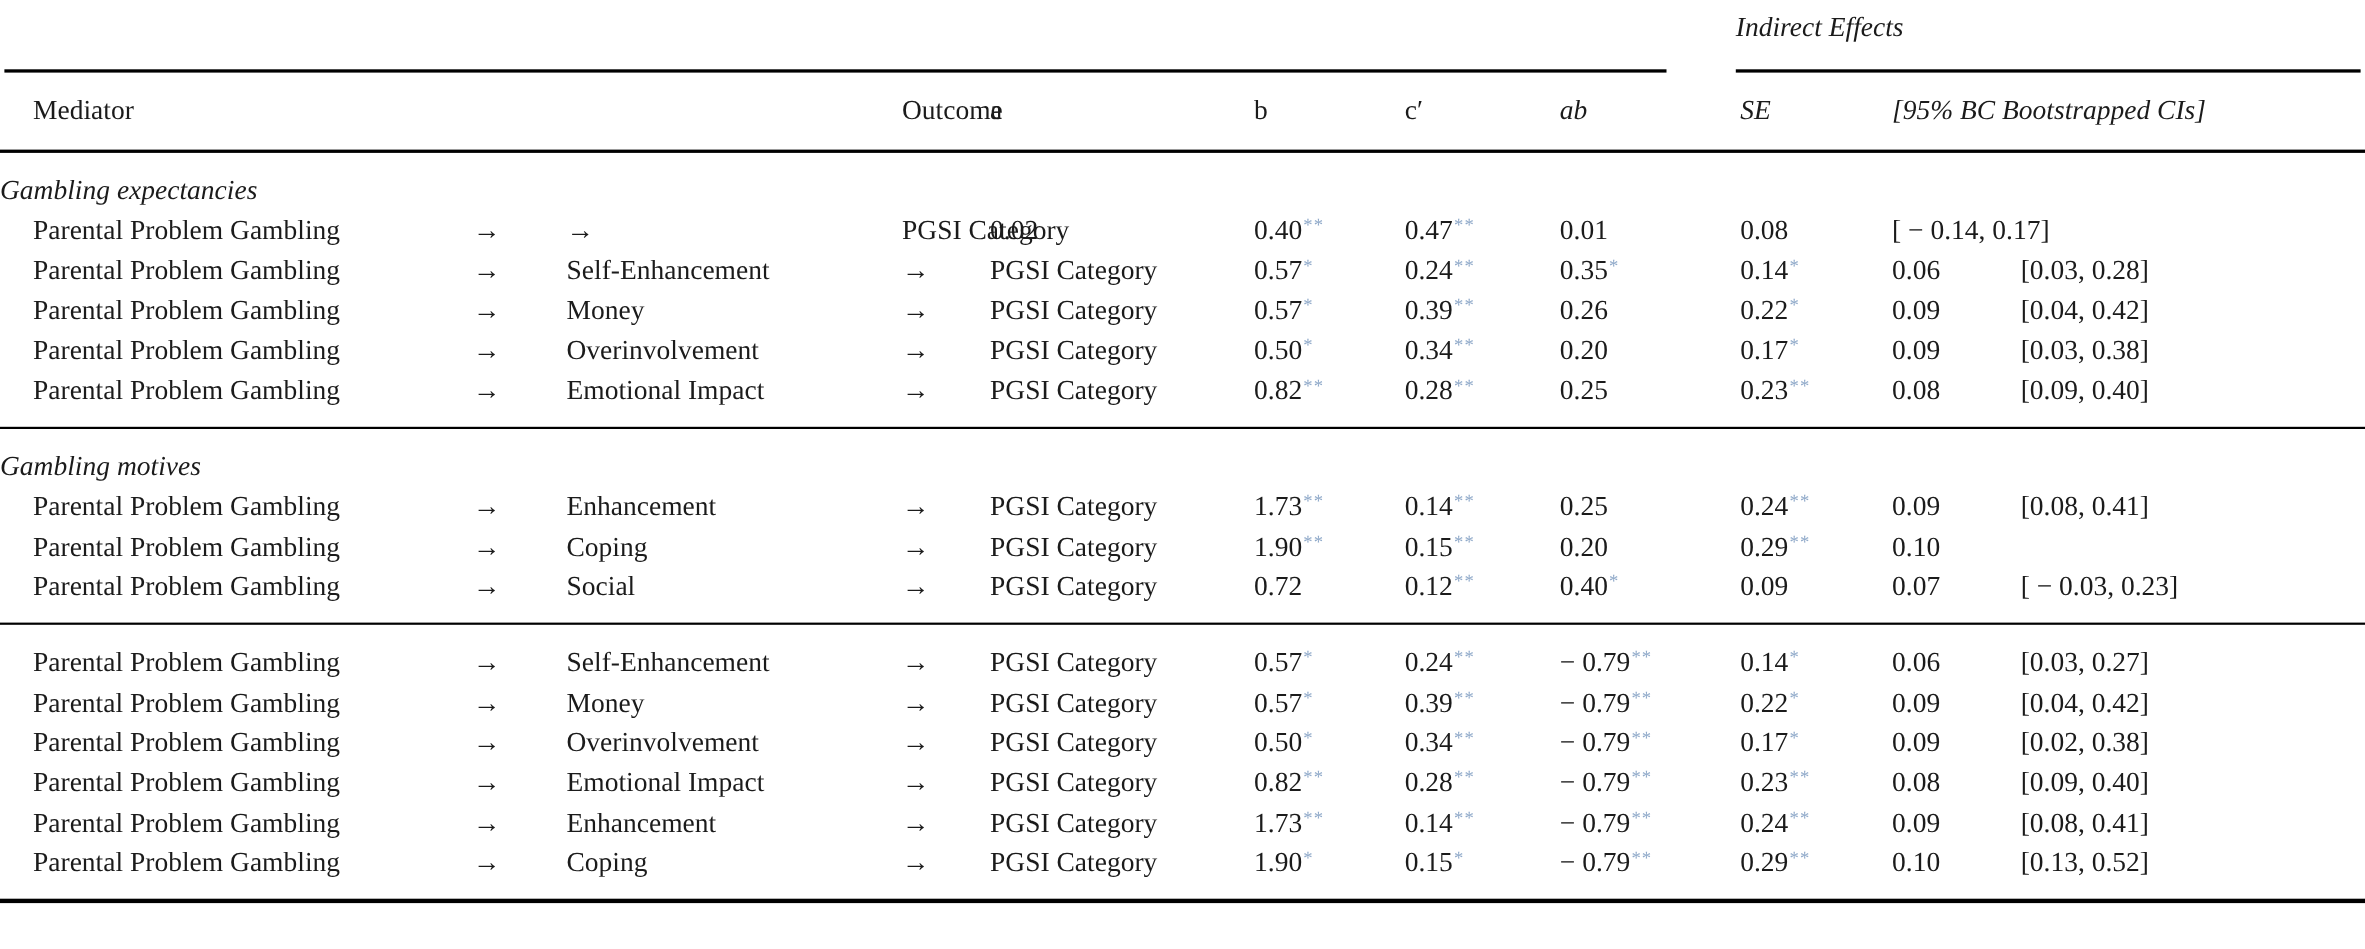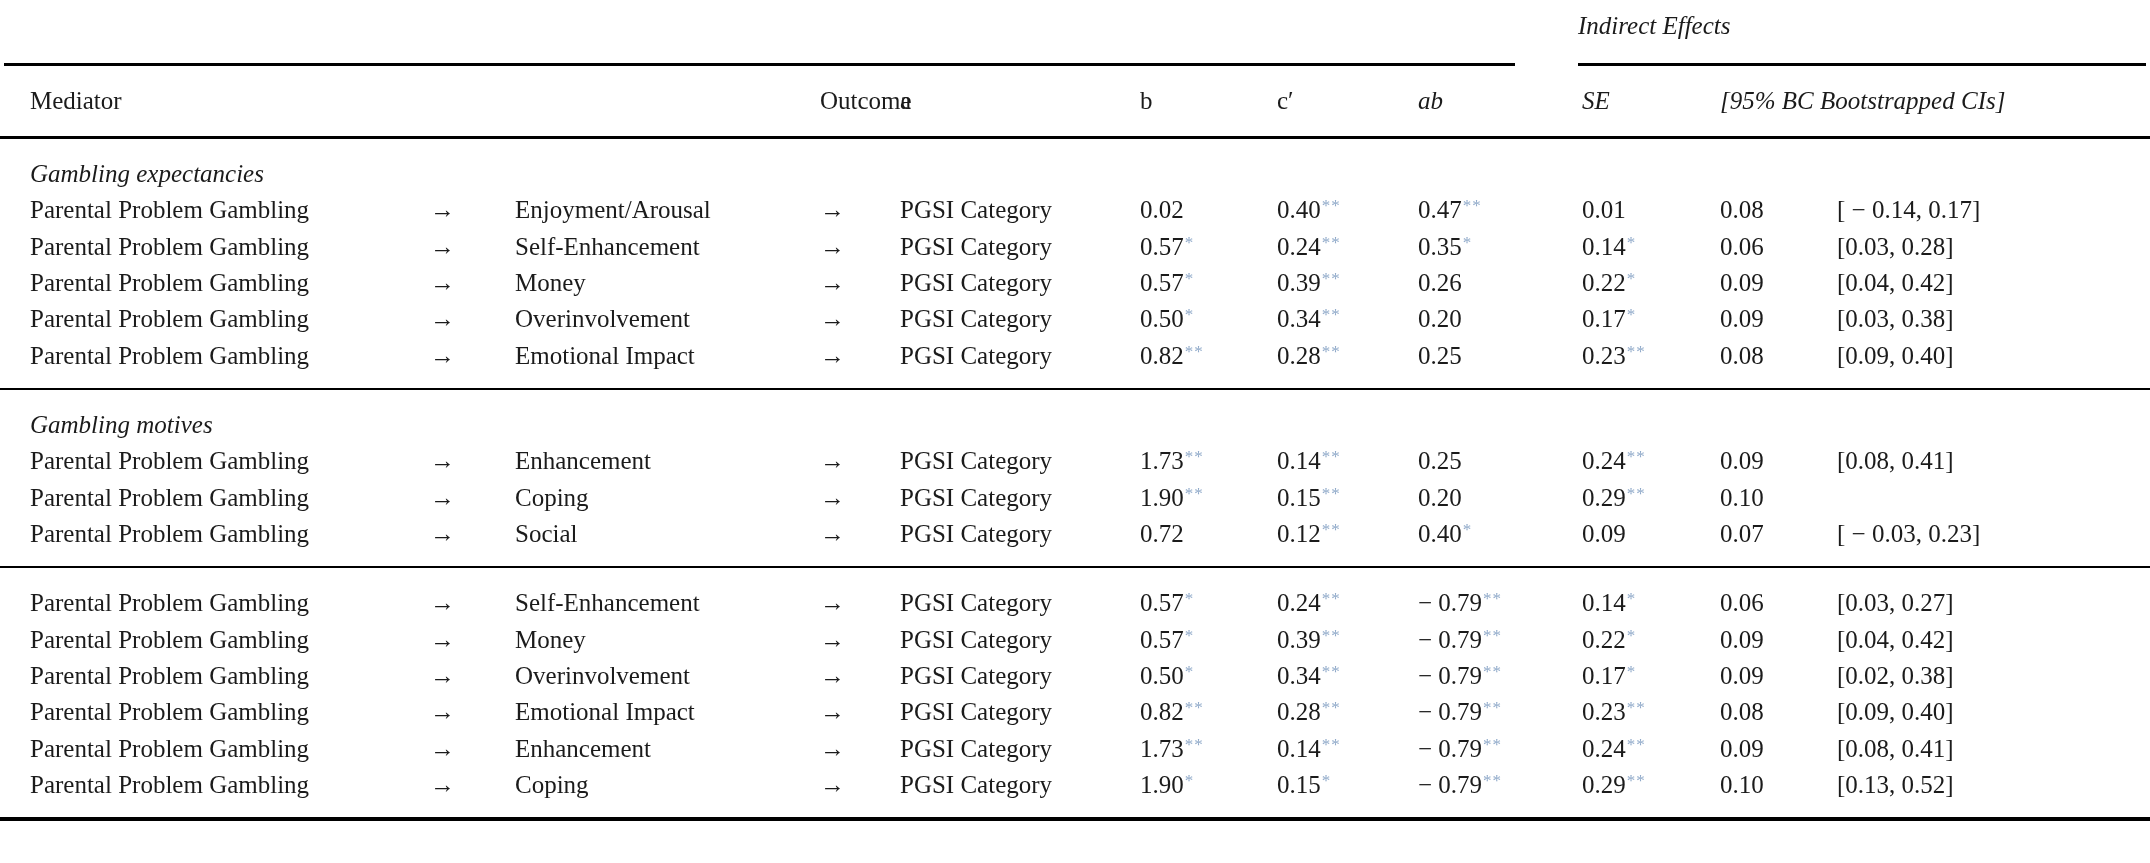--- a/index.html
+++ b/index.html
@@ -23,21 +23,21 @@
     display:grid;
     grid-template-columns:390px 95px 305px 80px 240px 137px 141px 164px 138px 117px 1fr;
     padding-left:30px;
     align-items:center;
   }
   .header-row { position:absolute; top:66px; left:0; width:2120px; height:70px; }
   .italic { font-style:italic; }
 
   .sections { position:absolute; top:139px; left:0; width:2150px; }
   .section { padding:17px 0 14px 0; }
-  .section-title { padding-left:30px; height:36px; line-height:36px; font-style:italic; }
+  .section-title { height:36px; line-height:36px; font-style:italic; }
   .row { height:36.4px; }
   .cell { white-space:nowrap; overflow:visible; }
   .arrow1 { padding-left:10px; }
 
   sup.star {
     font-size:17px;
     color:var(--star-color,#8fa9c9);
     vertical-align:7px;
     letter-spacing:1px;
     margin-left:1px;
@@ -68,21 +68,20 @@
 
   <div class="rule rule-header"></div>
 
   <div class="sections">
   <div class="section">
     <div class="section-title">Gambling expectancies</div>
     <div>
   <div class="grid row">
     <span class="cell">Parental Problem Gambling</span>
     <span class="cell arrow1">→</span>
-    <span class="cell">Enjoyment/Arousal</span>
     <span class="cell">→</span>
     <span class="cell">PGSI Category</span>
     <span class="cell num"><span>0.02</span><sup class="star"></sup></span>
     <span class="cell num"><span>0.40</span><sup class="star">**</sup></span>
     <span class="cell num"><span>0.47</span><sup class="star">**</sup></span>
     <span class="cell num"><span>0.01</span><sup class="star"></sup></span>
     <span class="cell">0.08</span>
     <span class="cell">[ − 0.14, 0.17]</span>
   </div>
 

